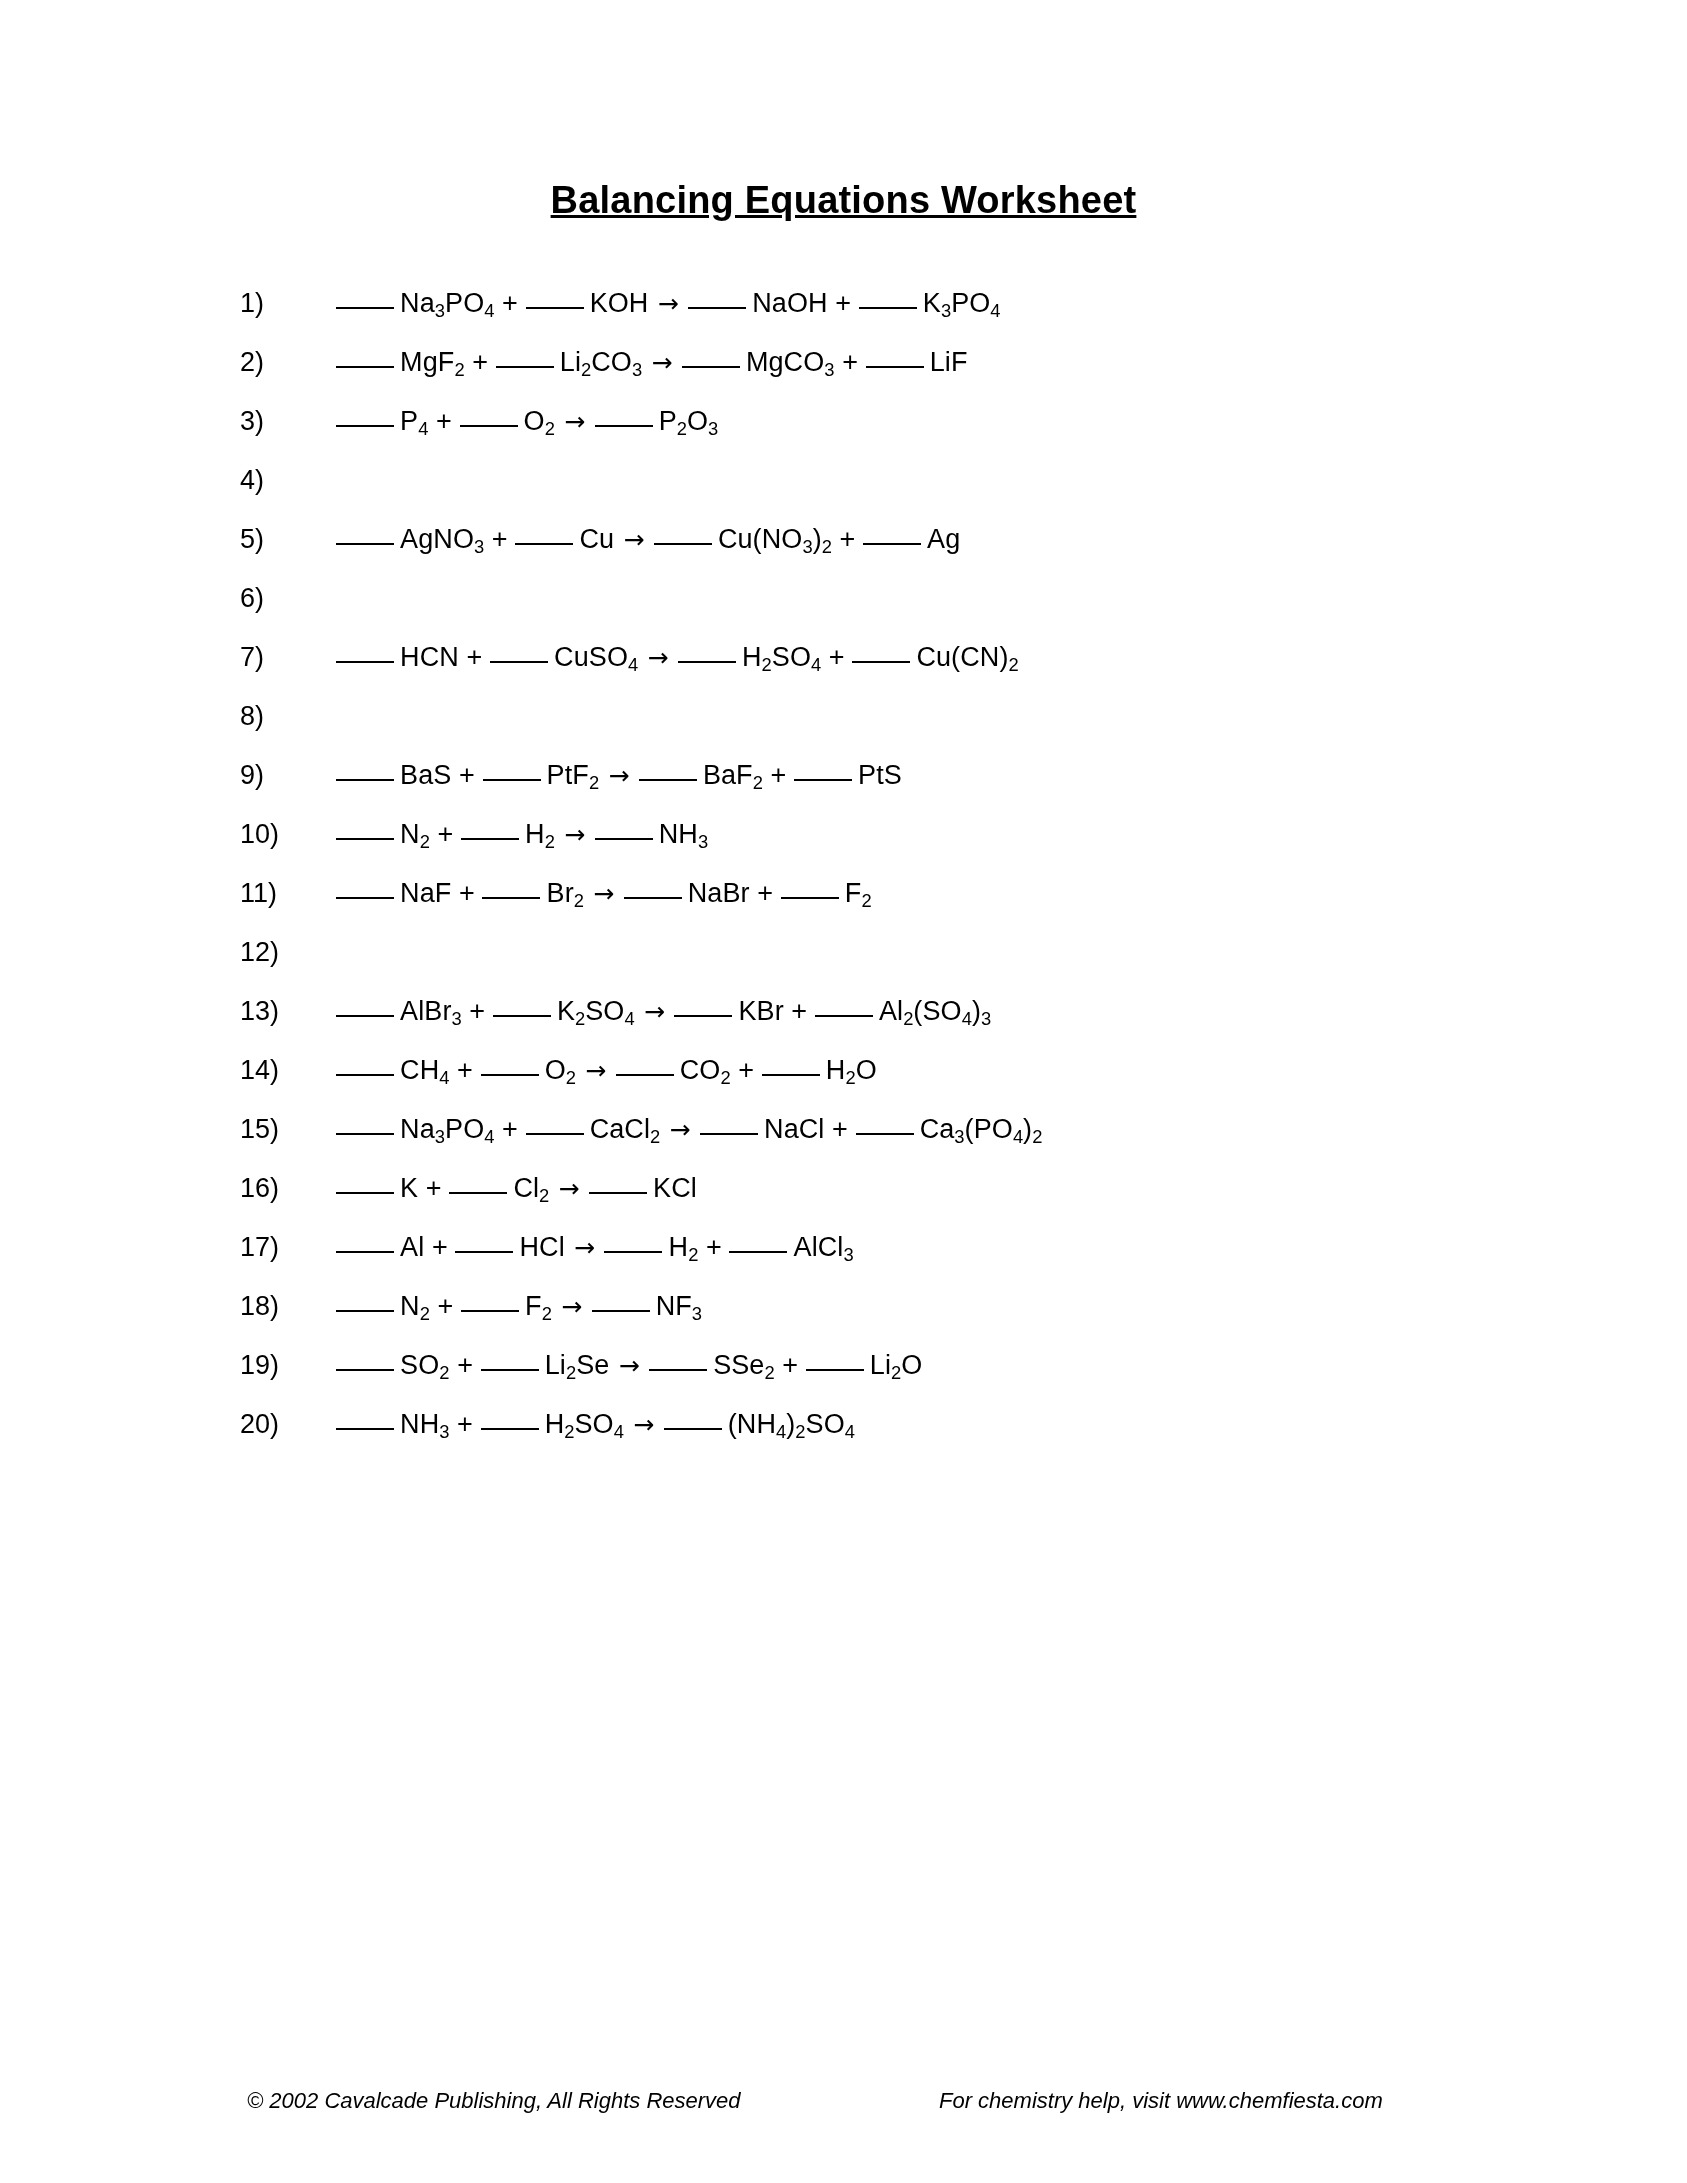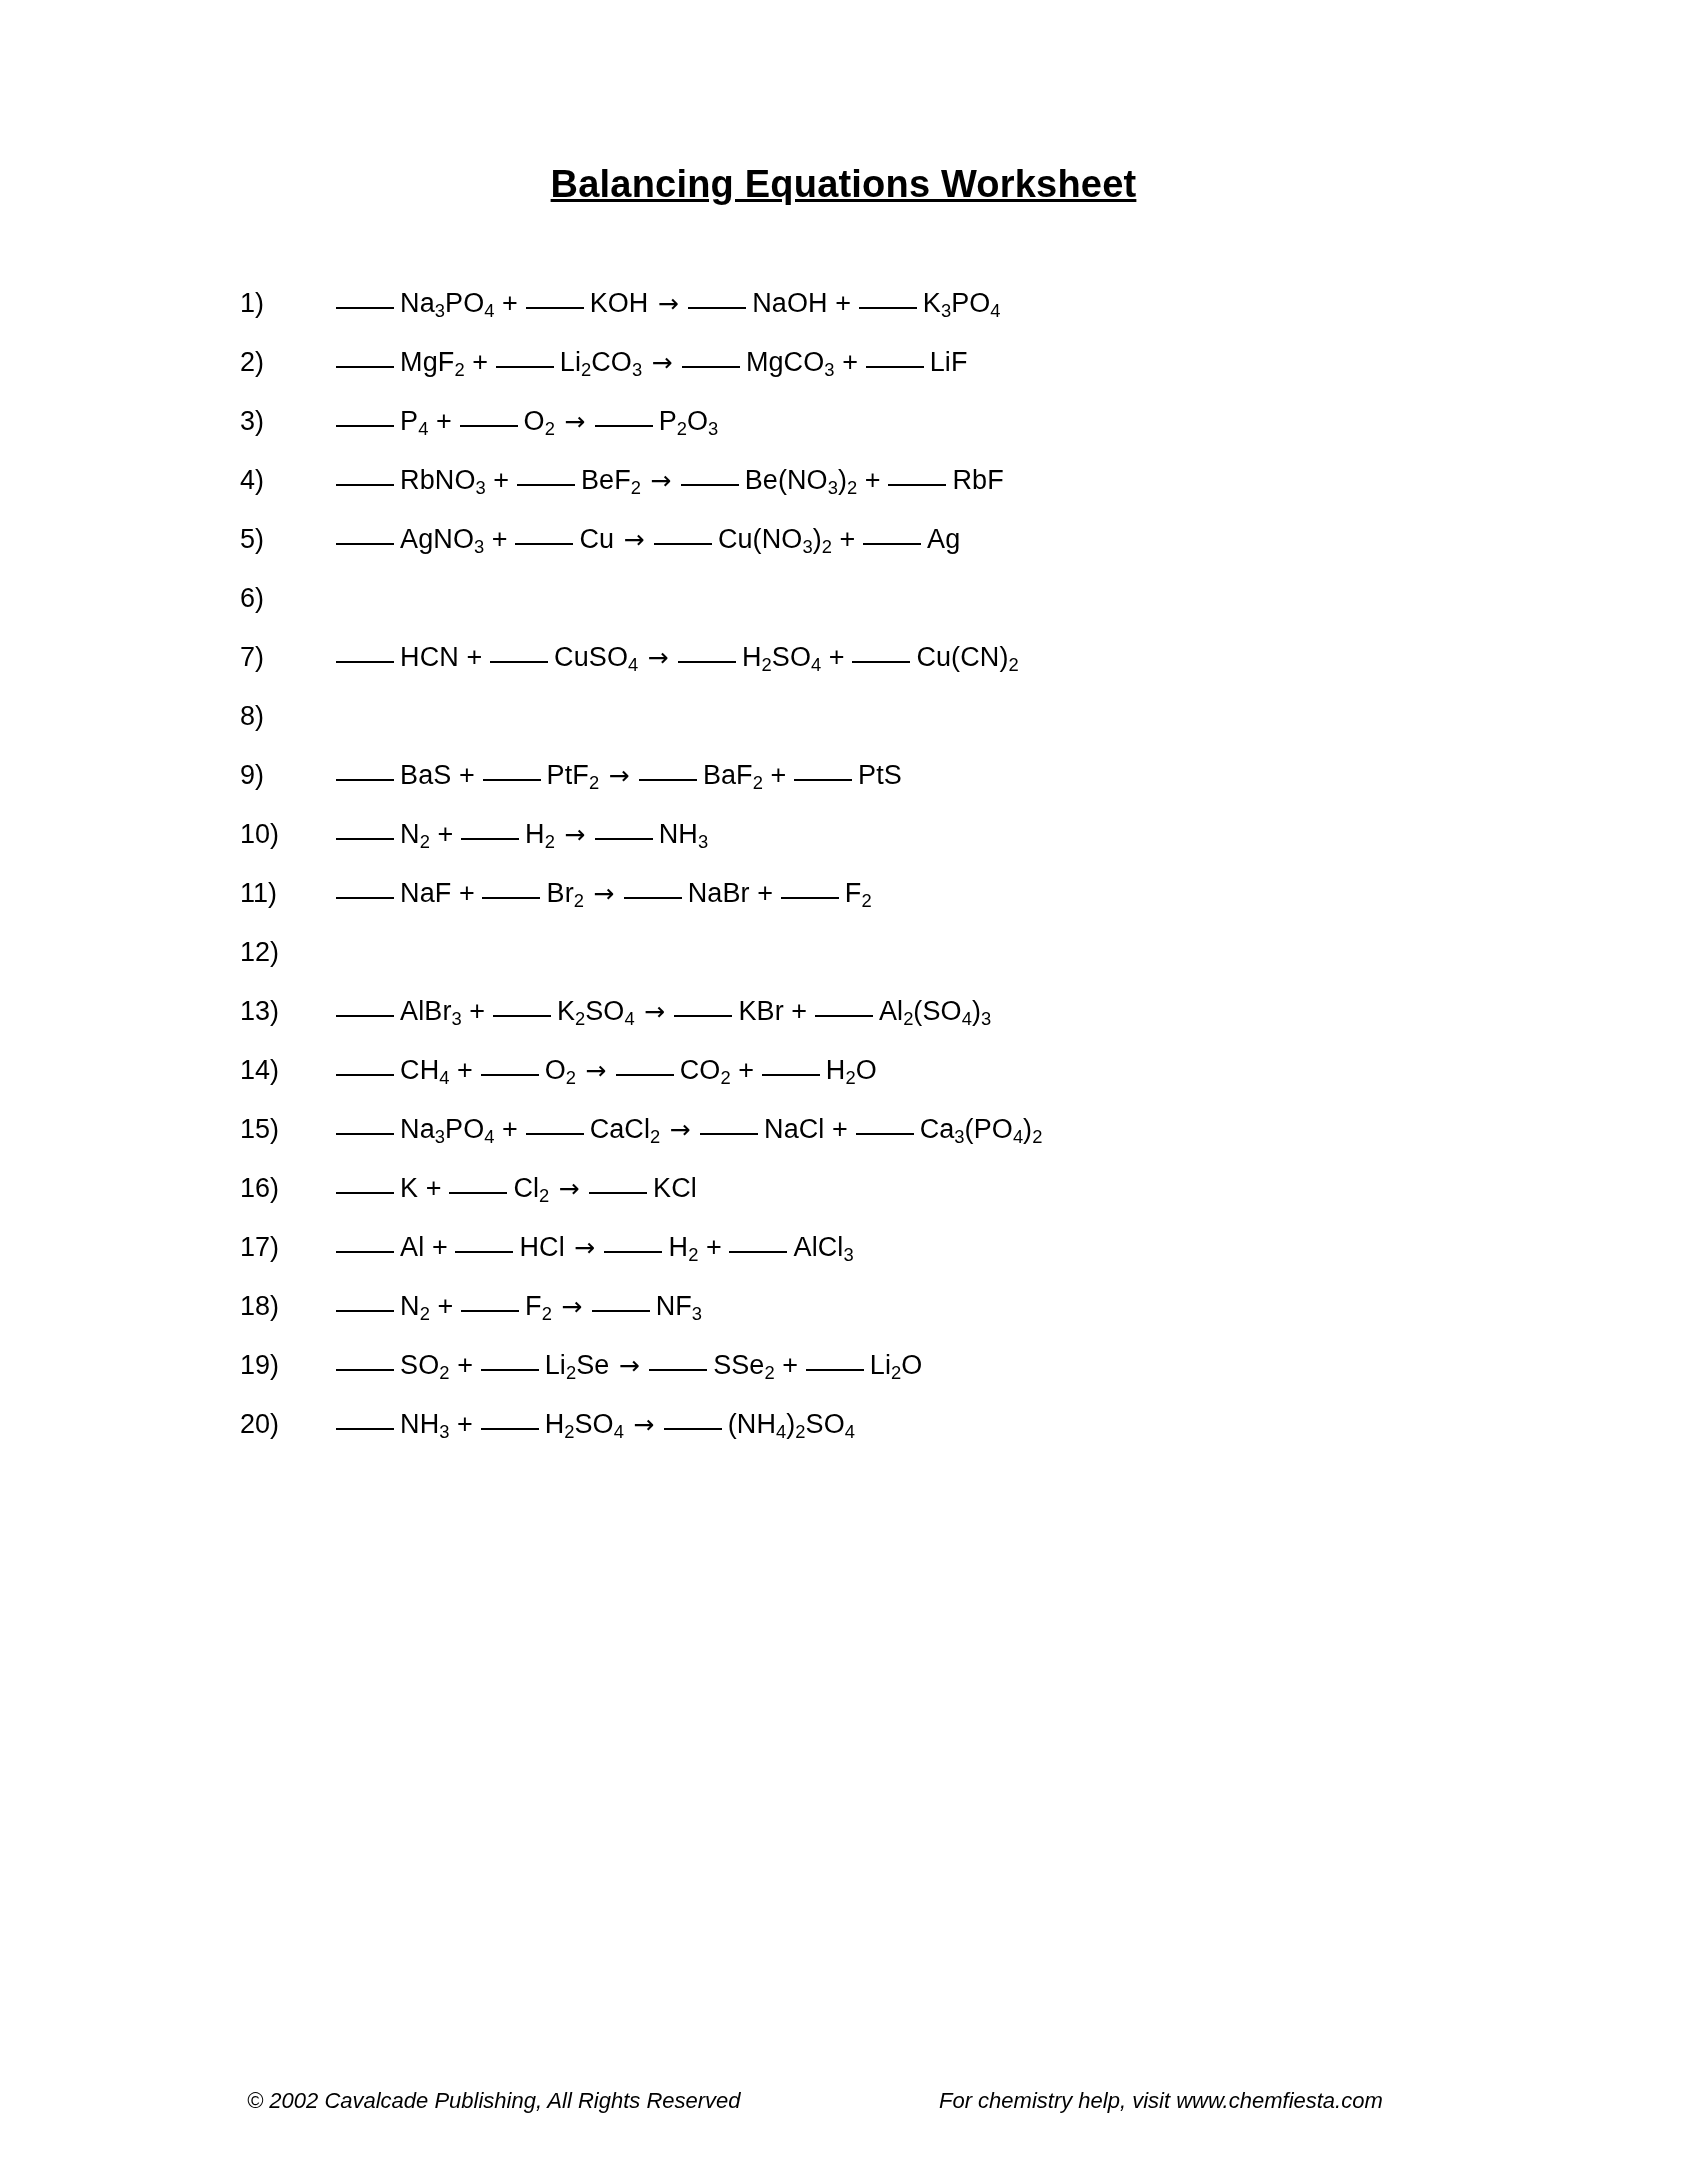--- a/index.html
+++ b/index.html
@@ -11,21 +11,21 @@
     position: relative;
     width: 1687px;
     height: 2184px;
     background: #ffffff;
     font-family: "Liberation Sans", sans-serif;
     color: #000000;
     box-sizing: border-box;
   }
   .title {
     position: absolute;
-    top: 163px;
+    top: 179px;
     left: 0;
     width: 1687px;
     text-align: center;
     font-size: 38px;
     font-weight: bold;
     text-decoration: underline;
     letter-spacing: 0.2px;
   }
   .problems {
     position: absolute;
@@ -103,21 +103,20 @@
       <div class="problem">
         <span class="num">2)</span>
         <span class="eq"><span class="blank"></span><span>MgF<sub>2</sub></span> + <span class="blank"></span><span>Li<sub>2</sub>CO<sub>3</sub></span> <span class="arrow">→</span> <span class="blank"></span><span>MgCO<sub>3</sub></span> + <span class="blank"></span><span>LiF</span></span>
       </div>
       <div class="problem">
         <span class="num">3)</span>
         <span class="eq"><span class="blank"></span><span>P<sub>4</sub></span> + <span class="blank"></span><span>O<sub>2</sub></span> <span class="arrow">→</span> <span class="blank"></span><span>P<sub>2</sub>O<sub>3</sub></span></span>
       </div>
       <div class="problem">
         <span class="num">4)</span>
-        <span class="eq"><span class="blank"></span><span>RbNO<sub>3</sub></span> + <span class="blank"></span><span>BeF<sub>2</sub></span> <span class="arrow">→</span> <span class="blank"></span><span>Be(NO<sub>3</sub>)<sub>2</sub></span> + <span class="blank"></span><span>RbF</span></span>
       </div>
       <div class="problem">
         <span class="num">5)</span>
         <span class="eq"><span class="blank"></span><span>AgNO<sub>3</sub></span> + <span class="blank"></span><span>Cu</span> <span class="arrow">→</span> <span class="blank"></span><span>Cu(NO<sub>3</sub>)<sub>2</sub></span> + <span class="blank"></span><span>Ag</span></span>
       </div>
       <div class="problem">
         <span class="num">6)</span>
       </div>
       <div class="problem">
         <span class="num">7)</span>

